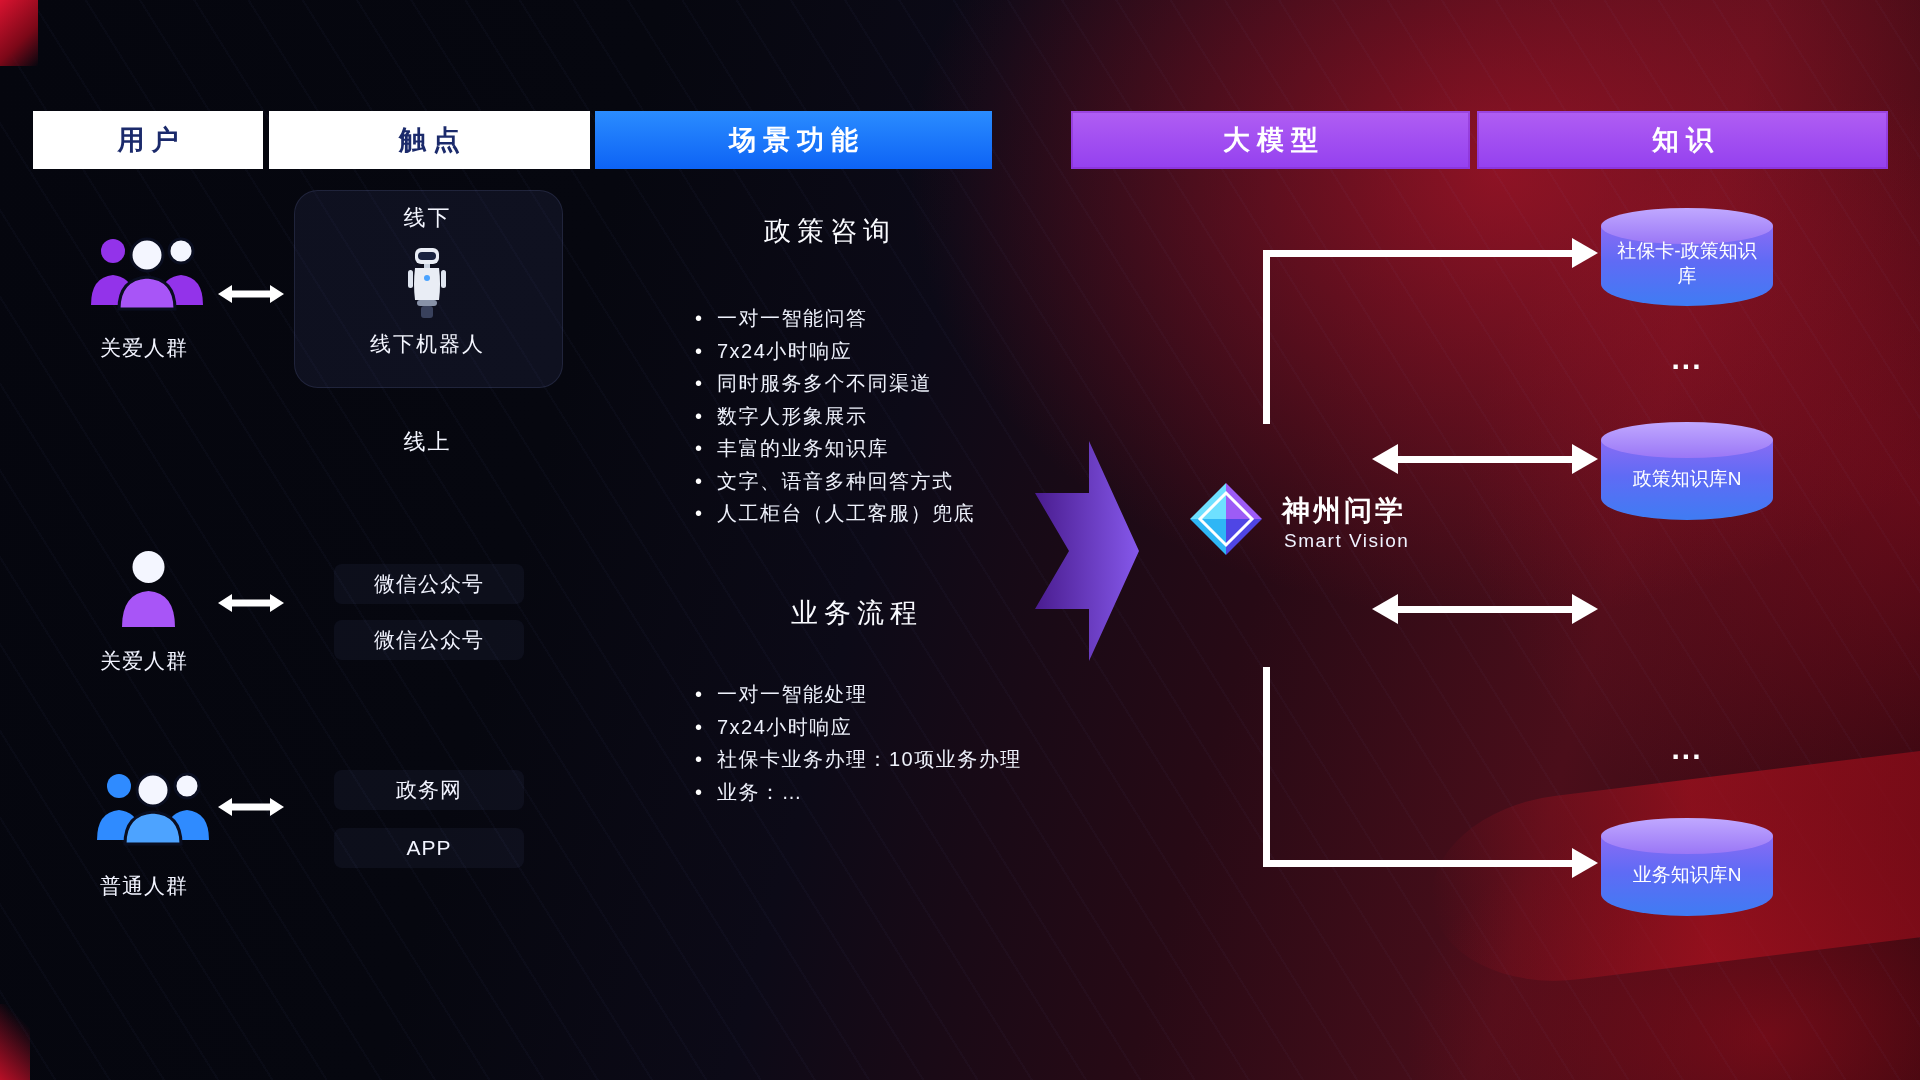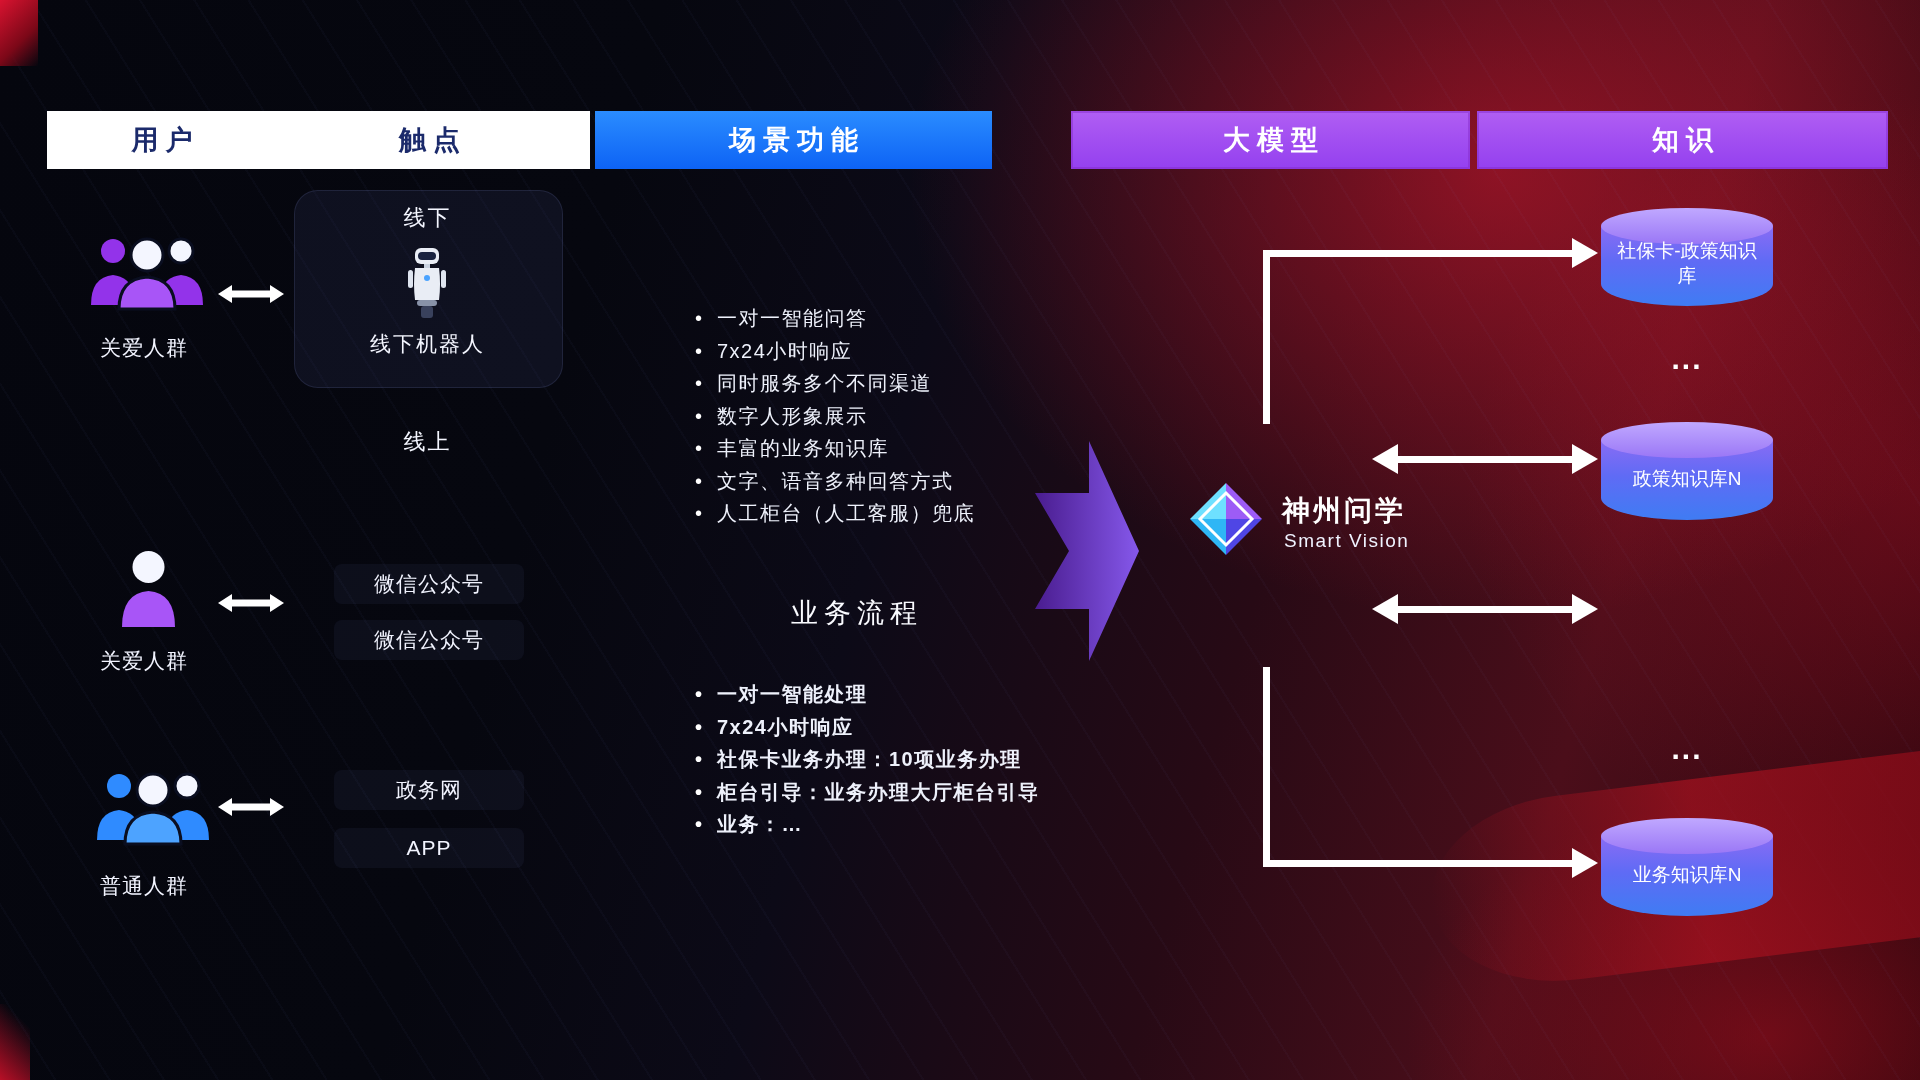--- a/index.html
+++ b/index.html
@@ -64,21 +64,21 @@
 </style>
 </head>
 <body>
 
 <div class="canvas">
   <div class="streaks"></div>
   <div class="swoosh"></div>
   <div class="corner-tl"></div>
   <div class="corner-bl"></div>
 
-  <div class="hdr hdr-white" style="left:47px;width:230px;">用户</div>
+  <div class="hdr hdr-white" style="left:33px;width:230px;">用户</div>
   <div class="hdr hdr-white" style="left:269px;width:321px;">触点</div>
   <div class="hdr hdr-blue" style="left:595px;width:397px;">场景功能</div>
   <div class="hdr hdr-purple" style="left:1071px;width:399px;">大模型</div>
   <div class="hdr hdr-purple" style="left:1477px;width:411px;">知识</div>
 
   <svg class="abs" style="left:89px;top:221px;" width="116" height="92" viewBox="0 0 116 92">
     <circle cx="24" cy="30" r="12" fill="#9333ea"></circle>
     <path d="M2,84 Q2,56 24,54 Q40,56 44,70 L44,84 Z" fill="#9333ea"></path>
     <circle cx="92" cy="30" r="12" fill="#f4f6ff" stroke="#0a0e20" stroke-width="3"></circle>
     <path d="M72,70 Q76,56 92,54 Q114,56 114,84 L72,84 Z" fill="#9333ea"></path>
@@ -132,36 +132,36 @@
     <rect x="14" y="58" width="12" height="12" rx="3" fill="#39415c"></rect>
   </svg>
   <div class="plain-label" style="left:294px;top:330px;width:267px;font-size:21px;">线下机器人</div>
   <div class="plain-label" style="left:294px;top:427px;width:267px;">线上</div>
 
   <div class="chip" style="left:334px;top:564px;">微信公众号</div>
   <div class="chip" style="left:334px;top:620px;">微信公众号</div>
   <div class="chip" style="left:334px;top:770px;">政务网</div>
   <div class="chip" style="left:334px;top:828px;">APP</div>
 
+  <div class="scn-title" style="left:690px;top:213px;">政策咨询</div>
   <ul class="scn-list" style="left:680px;top:289px;">
     <li>一对一智能问答</li>
     <li>7x24小时响应</li>
     <li>同时服务多个不同渠道</li>
     <li>数字人形象展示</li>
     <li>丰富的业务知识库</li>
     <li>文字、语音多种回答方式</li>
     <li>人工柜台（人工客服）兜底</li>
   </ul>
 
   <div class="scn-title" style="left:717px;top:595px;">业务流程</div>
-  <ul class="scn-list" style="left:680px;top:665px;font-weight:bold;">
+  <ul class="scn-list" style="left:680px;top:665px;">
     <li>一对一智能处理</li>
     <li>7x24小时响应</li>
     <li>社保卡业务办理：10项业务办理</li>
-    <li>柜台引导：业务办理大厅柜台引导</li>
     <li>业务：…</li>
   </ul>
 
   <svg class="abs" style="left:1035px;top:435px;" width="104" height="232" viewBox="0 0 104 232">
     <defs>
       <linearGradient id="agrad" x1="0" y1="0" x2="1" y2="0">
         <stop offset="0" stop-color="#4c1d95"></stop>
         <stop offset="1" stop-color="#8b5cf6"></stop>
       </linearGradient>
     </defs>

